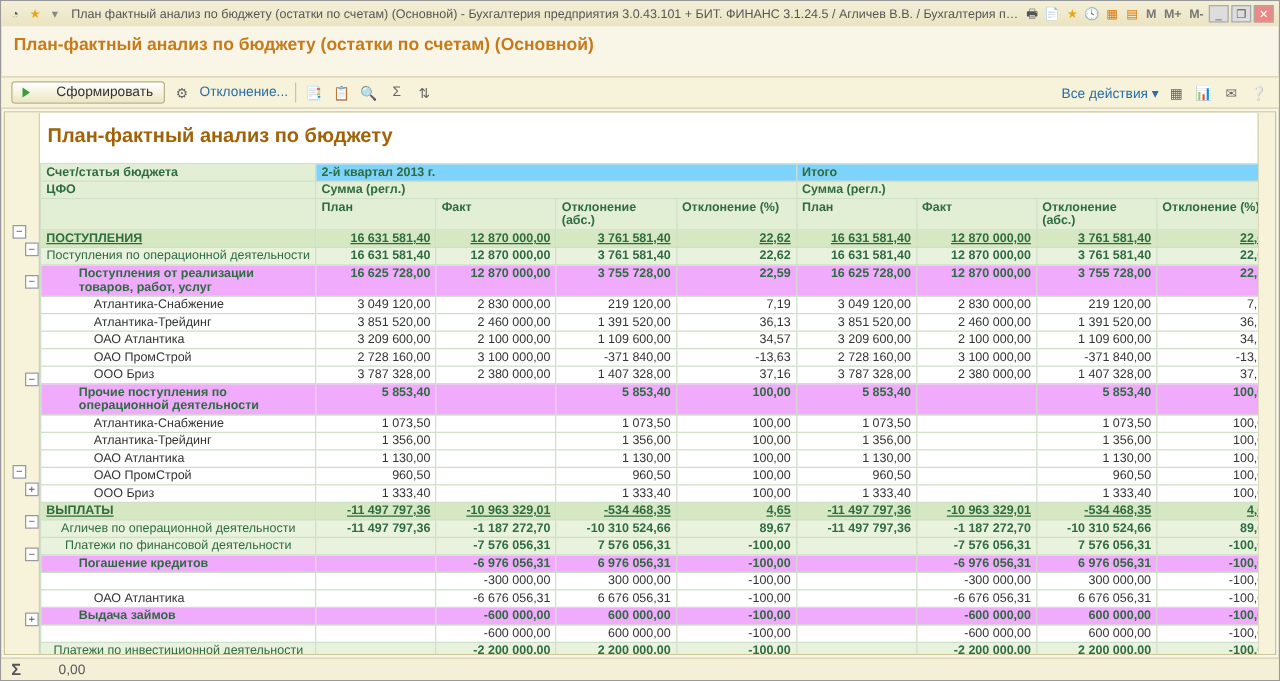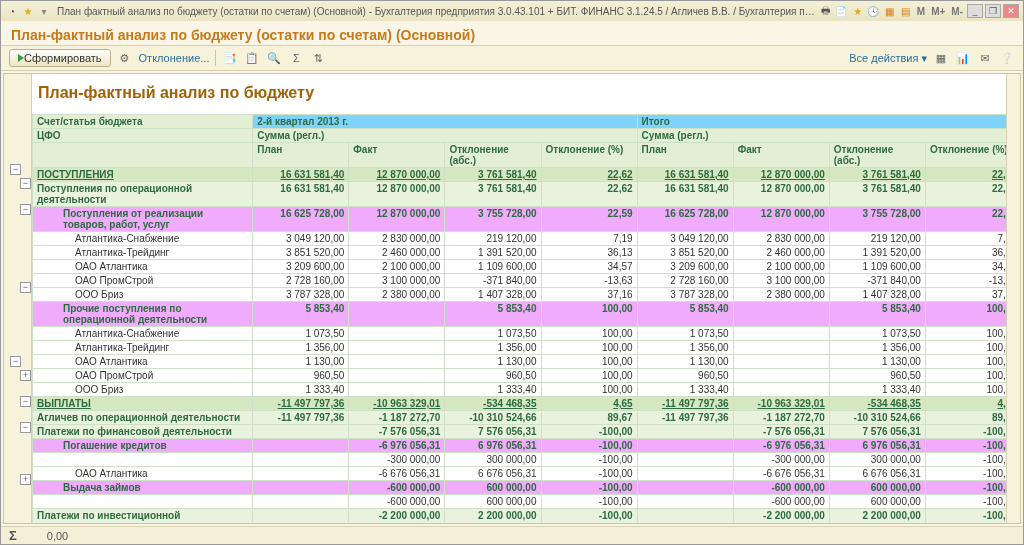--- a/index.html
+++ b/index.html
@@ -7,25 +7,25 @@
   .window { width:1024px; height:545px; background:#f9f6e8; border:1px solid #999; display:flex; flex-direction:column; }
   .titlebar { height:20px; background:linear-gradient(#f4f0d8,#eae4c2); display:flex; align-items:center; padding:0 4px; font-size:10px; color:#555; }
   .titlebar .tb-icons { display:flex; gap:2px; margin-right:6px; }
   .tb-ico { width:14px; height:14px; display:flex; align-items:center; justify-content:center; font-size:10px; }
   .titlebar .title-text { flex:1; white-space:nowrap; overflow:hidden; text-overflow:ellipsis; }
   .titlebar .tb-right { display:flex; gap:2px; align-items:center; }
   .tb-right .m { font-weight:bold; color:#777; padding:0 2px; }
   .winbtn { width:16px; height:14px; background:#ddd; border:1px solid #aaa; display:flex; align-items:center; justify-content:center; font-size:9px; cursor:pointer; }
   .winbtn.close { background:#e88; color:#fff; }
 
-  .header-row { padding:6px 10px 2px; }
+  .header-row { padding:6px 10px 18px; }
   .report-title { color:#c77a1a; font-weight:bold; font-size:14px; }
 
   .toolbar { display:flex; align-items:center; gap:6px; padding:3px 8px; border-top:1px solid #d6d0b0; border-bottom:1px solid #d6d0b0; background:#f7f3da; }
-  .btn { display:flex; align-items:center; gap:0; padding:2px 8px; border:1px solid #b8b28c; background:linear-gradient(#fff,#ece6c2); border-radius:3px; cursor:pointer; font-size:11px;text-align:center; }
+  .btn { display:flex; align-items:center; gap:21px; padding:2px 8px; border:1px solid #b8b28c; background:linear-gradient(#fff,#ece6c2); border-radius:3px; cursor:pointer; font-size:11px;text-align:center; }
   .btn .play { width:0;height:0;border-left:6px solid #3a9b3a;border-top:4px solid transparent;border-bottom:4px solid transparent; }
   .toolbar .ico { width:16px; height:16px; display:flex; align-items:center; justify-content:center; font-size:11px; cursor:pointer; color:#666; }
   .toolbar .sep { width:1px; height:16px; background:#ccc599; }
   .toolbar .spacer { flex:1; }
   .link { color:#2a6ea5; cursor:pointer; }
   .dotlink::after { content:"..."; }
 
   .report-area { flex:1; display:flex; overflow:hidden; background:#fff; margin:2px; border:1px solid #ccc599; position:relative; }
   .tree-gutter { width:28px; background:#f7f3da; border-right:1px solid #d6d0b0; position:relative; }
   .tree-gutter .pm { position:absolute; left:6px; width:11px; height:11px; border:1px solid #999; background:#fff; font-size:9px; line-height:9px; text-align:center; cursor:pointer; color:#555;}
@@ -33,21 +33,21 @@
 
   .scroll { flex:1; overflow:auto; }
   .rpt-title2 { font-size:16px; font-weight:bold; color:#a16207; padding:10px 6px 12px; }
   table.rpt { border-collapse:collapse; width:990px; table-layout:fixed; }
   table.rpt th, table.rpt td { border:1px solid #cfe0c8; padding:1px 4px; font-size:10px; vertical-align:top; }
   table.rpt th { background:#e3efd5; color:#2f6b40; font-weight:bold; text-align:left; }
   table.rpt th.group { background:#7dd3fc; }
   .num { text-align:right; white-space:nowrap; }
   .lvl0 td:first-child { font-weight:bold; background:#d5e8c2; color:#2f6b40; }
   .lvl0 td { background:#d5e8c2; font-weight:bold; color:#2f6b40;text-decoration:underline;}
-  .lvl1 td:first-child { font-weight:bold; color:#2f6b40;}
+  .lvl1 td:first-child { font-weight:normal; color:#2f6b40;text-align:center;}
   .lvl1 td { background:#e8f2dc; font-weight:bold; color:#2f6b40;}
   .lvl2 td:first-child { padding-left:30px; color:#2f6b40; font-weight:bold;}
   .lvl2 td { background:#f0abfc; font-weight:bold; color:#2f6b40;}
   .lvl3 td:first-child { padding-left:42px; }
   .lvl3 td { background:#ffffff; }
   col.c0 { width:220px; } col.cn { width:96px; }
 
   .right-vbar { width:14px; background:#f7f3da; border-left:1px solid #d6d0b0; }
 
   .statusbar { height:18px; background:#f4f0d8; border-top:1px solid #d6d0b0; display:flex; align-items:center; padding:0 8px; gap:30px; font-size:11px; color:#555;}

